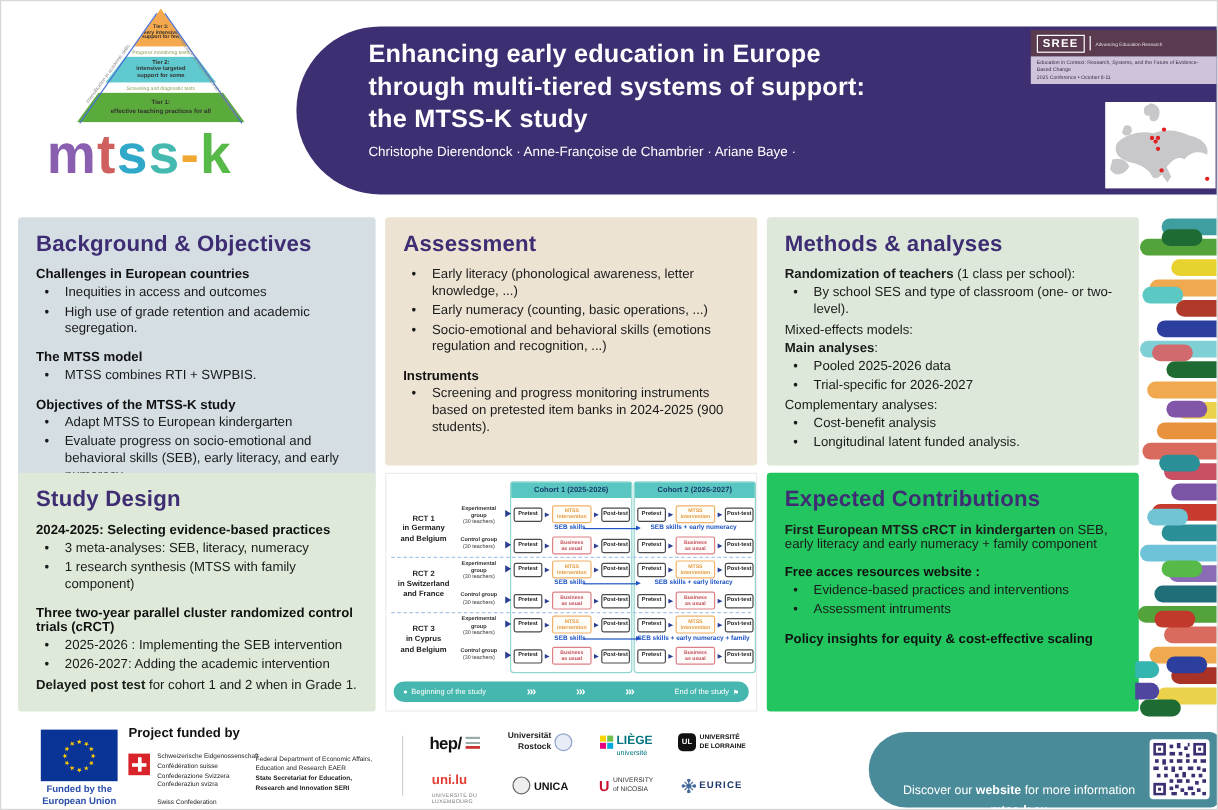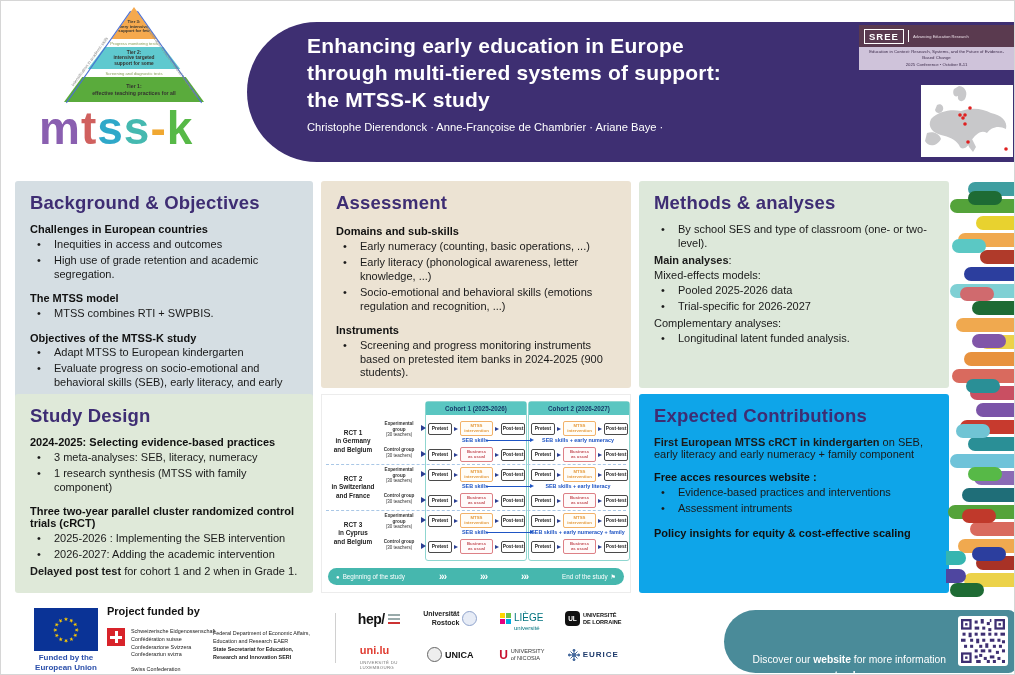--- a/index.html
+++ b/index.html
@@ -11,21 +11,21 @@
   .pl{white-space:pre-line;}
 
   
   .header-band{position:absolute;left:246px;top:21px;right:0;height:140px;
     background:#3e2f72;border-radius:70px 0 0 70px;}
   .title{position:absolute;left:306px;top:31px;color:#fff;font-weight:800;
     font-size:21px;line-height:27px;letter-spacing:.2px;}
   .authors{position:absolute;left:306px;top:119px;color:#fff;font-size:11.2px;line-height:1.35;}
 
   
-  .sree{position:absolute;left:858px;top:24px;right:0;text-align:center;}
+  .sree{position:absolute;left:858px;top:24px;right:0;}
   .sree-top{background:#5a3a4f;height:22px;display:flex;align-items:center;padding:0 5px;gap:4px;}
   .sree-name{color:#fff;border:1px solid #fff;font-size:9.5px;font-weight:700;
     letter-spacing:1px;padding:1px 4px;}
   .sree-sep{width:1px;height:12px;background:#fff;}
   .sree-tag{color:#e8dce4;font-size:4px;}
   .sree-bottom{background:#cfc3da;color:#3c2b4a;font-size:4.3px;line-height:1.5;padding:2px 5px;}
 
   
   .map-box{position:absolute;left:920px;top:84px;width:92px;height:72px;background:#fff;}
 
@@ -64,21 +64,21 @@
   .sec .sh{font-weight:700;font-size:11px;margin:11px 0 2px;color:#111;}
   .sec .sh.first{margin-top:3px;}
   .sec .t{font-size:11px;margin:3px 0;}
   .sec ul{list-style:none;margin:1px 0;padding:0;}
   .sec li{position:relative;padding-left:24px;font-size:11px;margin:2.5px 0;line-height:1.25;}
   .sec li::before{content:"•";position:absolute;left:7px;top:0;}
   .sec-bg{left:14px;top:180px;width:298px;height:229px;background:#d5dee3;}
   .sec-as{left:320px;top:180px;width:310px;height:207px;background:#ece3d3;}
   .sec-me{left:638px;top:180px;width:310px;height:207px;background:#dde8da;}
   .sec-sd{left:14px;top:393px;width:298px;height:199px;background:#dfe9d9;}
-  .sec-ex{left:638px;top:393px;width:310px;height:199px;background:#0ea5e9;}
+  .sec-ex{left:638px;top:393px;width:310px;height:199px;background:#22c55e;}
   .mt14{margin-top:13px;}
 
   
   .diagram{position:absolute;left:320px;top:393px;width:310px;height:199px;background:#fff;
     border:1px solid #ececec;box-sizing:border-box;}
   .panel{position:absolute;top:6px;width:102px;height:160px;border:1px solid #8fd6d0;
     border-radius:3px;box-sizing:border-box;}
   .panel.p1{left:103px;} .panel.p2{left:206px;}
   .phead{height:13px;background:#5ac6c1;color:#173a68;font-size:6.3px;font-weight:700;
     display:flex;align-items:center;justify-content:center;}
@@ -152,21 +152,21 @@
   .lcell{display:flex;align-items:center;gap:3px;}
   .hep-b{font-size:14px;font-weight:800;color:#111;letter-spacing:-.5px;}
   .hep-bars{display:inline-block;width:12px;height:10px;
     background:linear-gradient(#9aa 20%,transparent 20%,transparent 40%,#9aa 40%,#9aa 60%,transparent 60%,transparent 80%,#c33 80%);}
   .rs-txt{font-size:7px;font-weight:700;color:#222;text-align:right;line-height:1.15;}
   .rs-seal{width:13px;height:13px;border-radius:50%;border:1px solid #8fa3cc;background:#e7ecf6;flex:none;}
   .cube{display:grid;grid-template-columns:5px 5px;grid-template-rows:5px 5px;gap:1px;flex:none;}
   .cube i{display:block;}
   .cube i:nth-child(1){background:#ffd500;} .cube i:nth-child(2){background:#6cc24a;}
   .cube i:nth-child(3){background:#e6007e;} .cube i:nth-child(4){background:#00a9e0;}
-  .liege{font-size:10px;font-weight:400;color:#00737f;line-height:1;}
+  .liege{font-size:10px;font-weight:700;color:#00737f;line-height:1;}
   .liege-sub{font-size:6px;color:#00737f;}
   .ul-badge{width:15px;height:15px;background:#111;color:#fff;font-size:6.5px;font-weight:800;
     border-radius:4px;display:flex;align-items:center;justify-content:center;flex:none;}
   .lorr{font-size:5.6px;font-weight:700;color:#111;line-height:1.2;}
   .unilu{font-size:11px;font-weight:800;color:#e03c31;line-height:1;}
   .unilu-sub{font-size:4.4px;color:#777;letter-spacing:.3px;margin-top:2px;}
   .seal2{width:13px;height:13px;border-radius:50%;border:1px solid #666;background:#eee;flex:none;}
   .unica-t{font-size:9px;font-weight:800;color:#111;}
   .nic-badge{font-size:12px;font-weight:800;color:#c8102e;line-height:1;}
   .nic{font-size:5.6px;color:#333;line-height:1.2;}
@@ -264,45 +264,46 @@
   <p class="sh">Objectives of the MTSS-K study</p>
   <ul>
     <li>Adapt MTSS to European kindergarten</li>
     <li>Evaluate progress on socio-emotional and behavioral skills (SEB), early literacy, and early numeracy</li>
     <li>Evaluate equity</li>
   </ul>
 </section>
 
 <section class="sec sec-as">
   <h2>Assessment</h2>
-  <p class="sh mt14">Domains and sub-skills</p>
-  <ul>
+  <ul>
+    <li>Early literacy (phonological awareness, letter knowledge, ...)</li>
     <li>Early numeracy (counting, basic operations, ...)</li>
-    <li>Early literacy (phonological awareness, letter knowledge, ...)</li>
     <li>Socio-emotional and behavioral skills (emotions regulation and recognition, ...)</li>
   </ul>
   <p class="sh mt14">Instruments</p>
   <ul>
     <li>Screening and progress monitoring instruments based on pretested item banks in 2024-2025 (900 students).</li>
   </ul>
 </section>
 
 <section class="sec sec-me">
   <h2>Methods &amp; analyses</h2>
+  <p class="t"><b>Randomization of teachers</b><span> (1 class per school):</span></p>
   <ul>
     <li>By school SES and type of classroom (one- or two-level).</li>
   </ul>
+  <p class="t">Mixed-effects models:</p>
   <p class="t mt14"><b>Main analyses</b><span>:</span></p>
-  <p class="t">Mixed-effects models:</p>
   <ul>
     <li>Pooled 2025-2026 data</li>
     <li>Trial-specific for 2026-2027</li>
   </ul>
   <p class="t mt14">Complementary analyses:</p>
   <ul>
+    <li>Cost-benefit analysis</li>
     <li>Longitudinal latent funded analysis.</li>
   </ul>
 </section>
 
 <section class="sec sec-sd">
   <h2>Study Design</h2>
   <p class="sh first">2024-2025: Selecting evidence-based practices</p>
   <ul class="mt14">
     <li>3 meta-analyses: SEB, literacy, numeracy</li>
     <li>1 research synthesis (MTSS with family component)</li>

